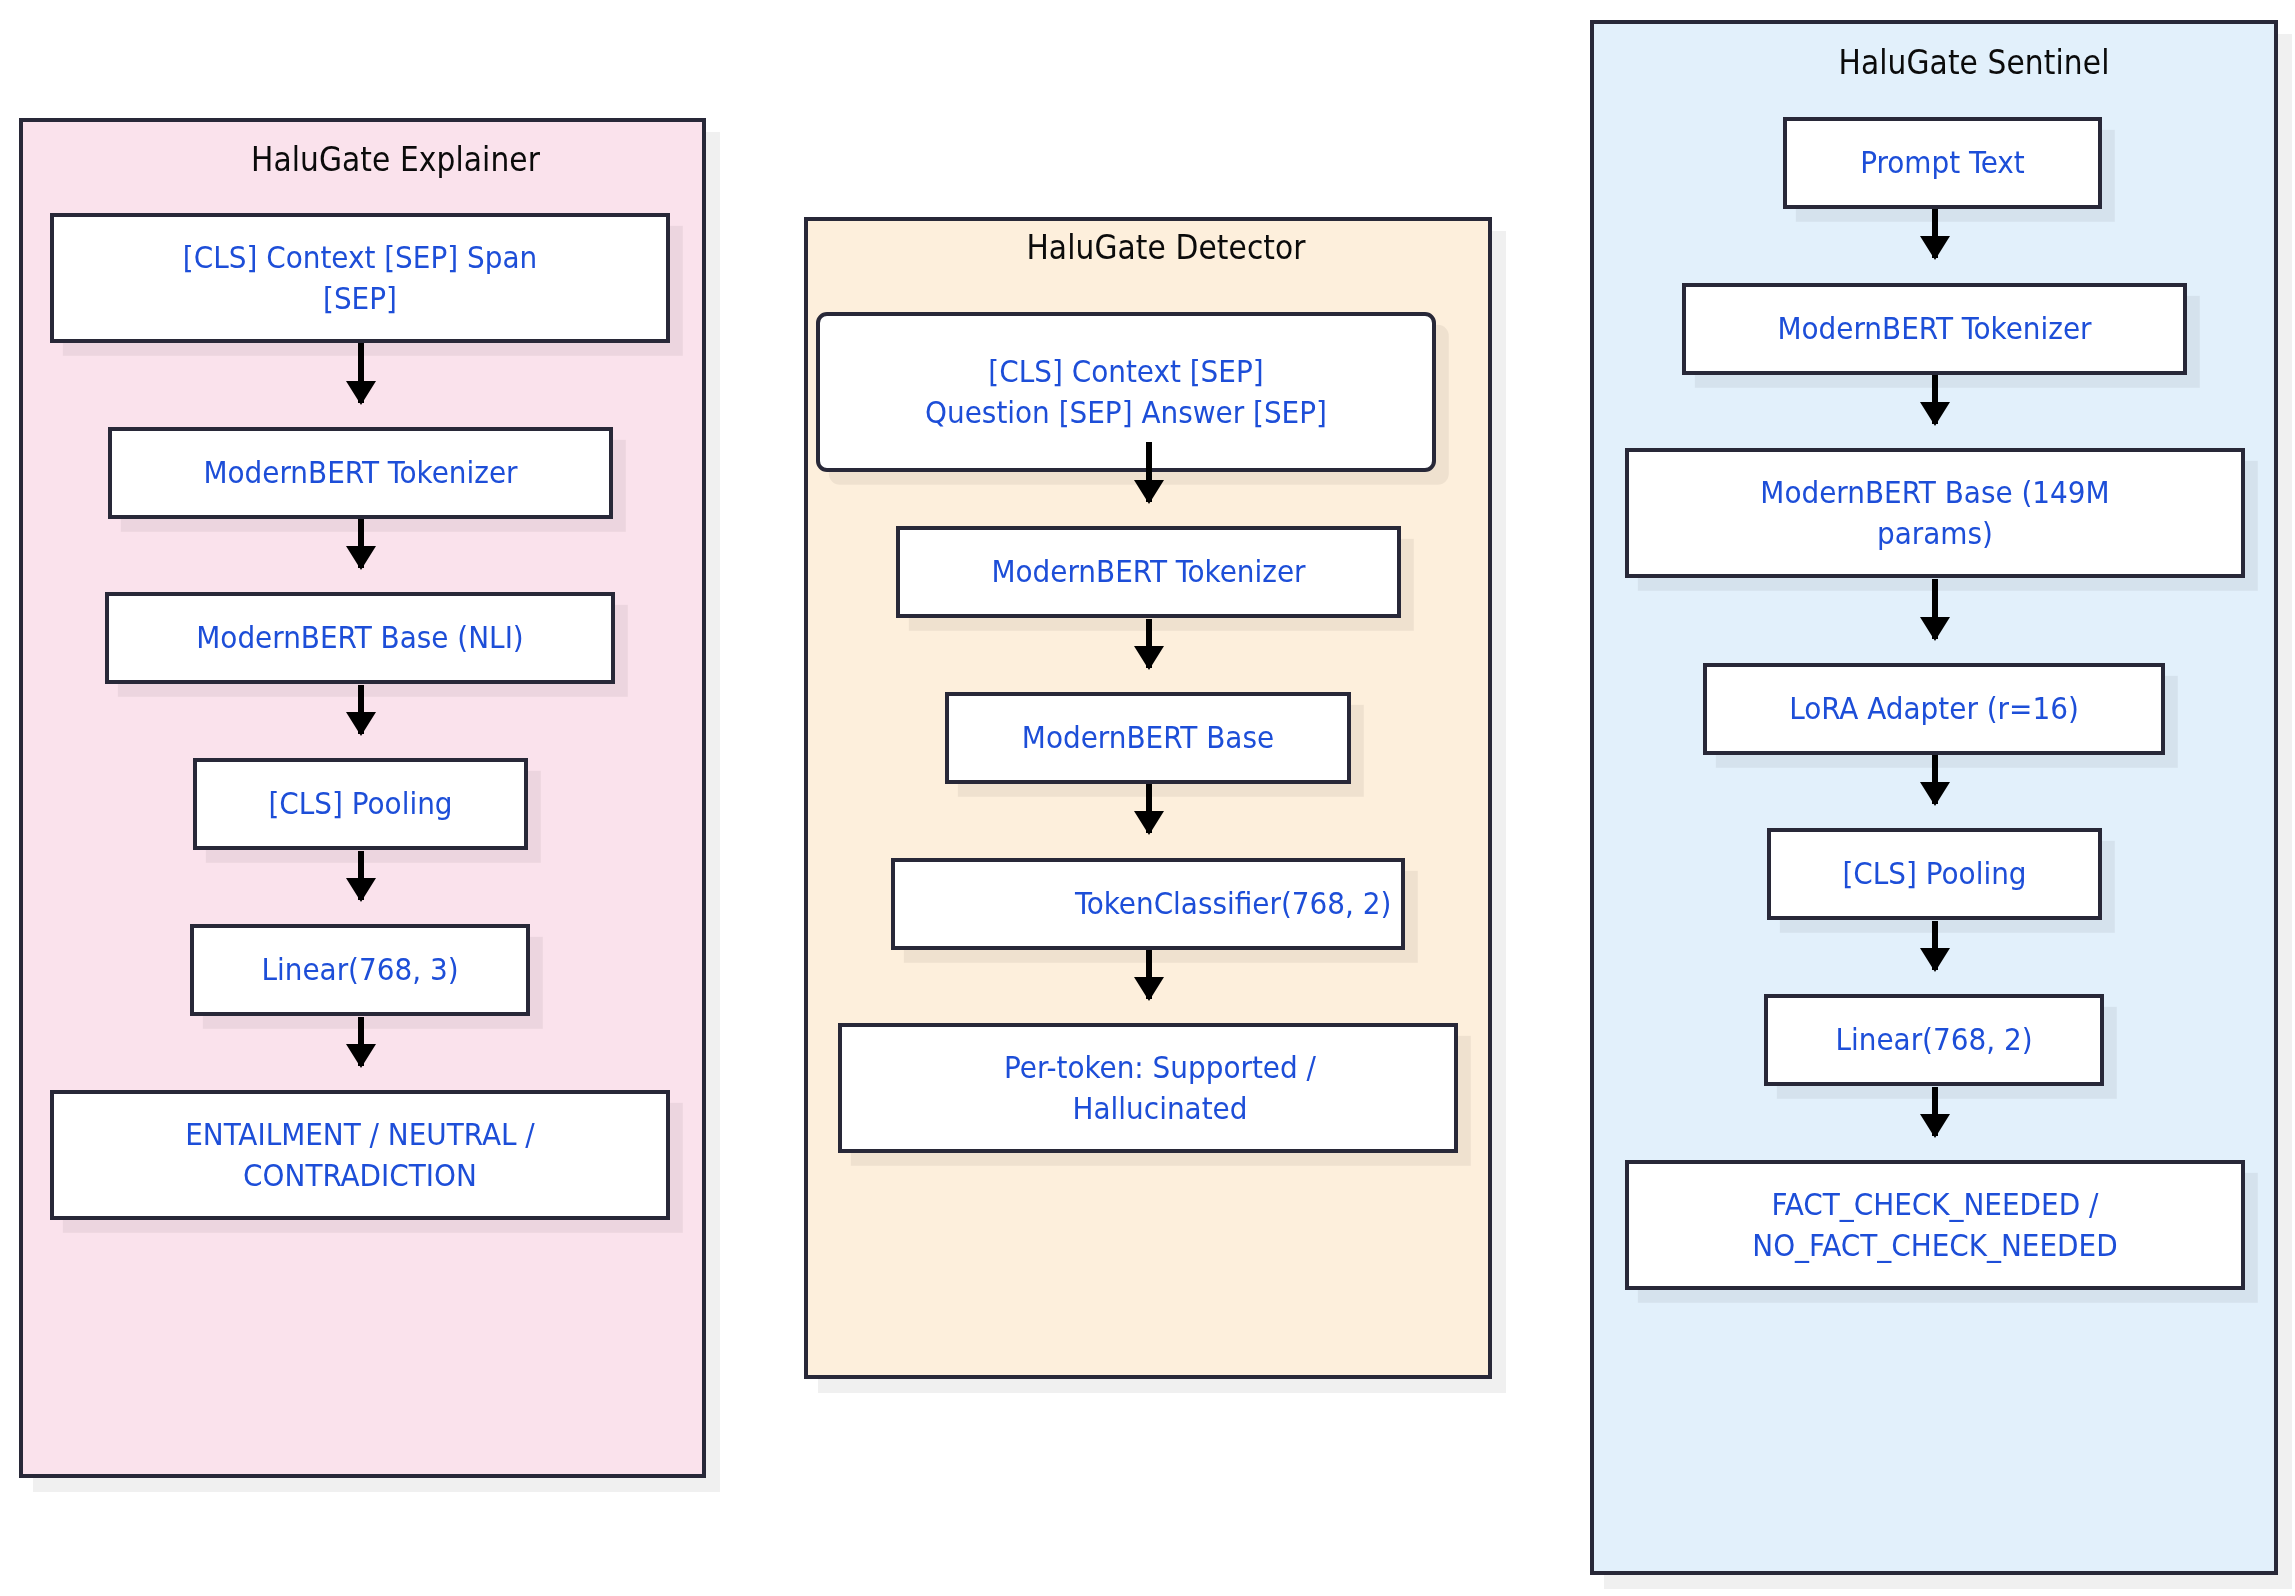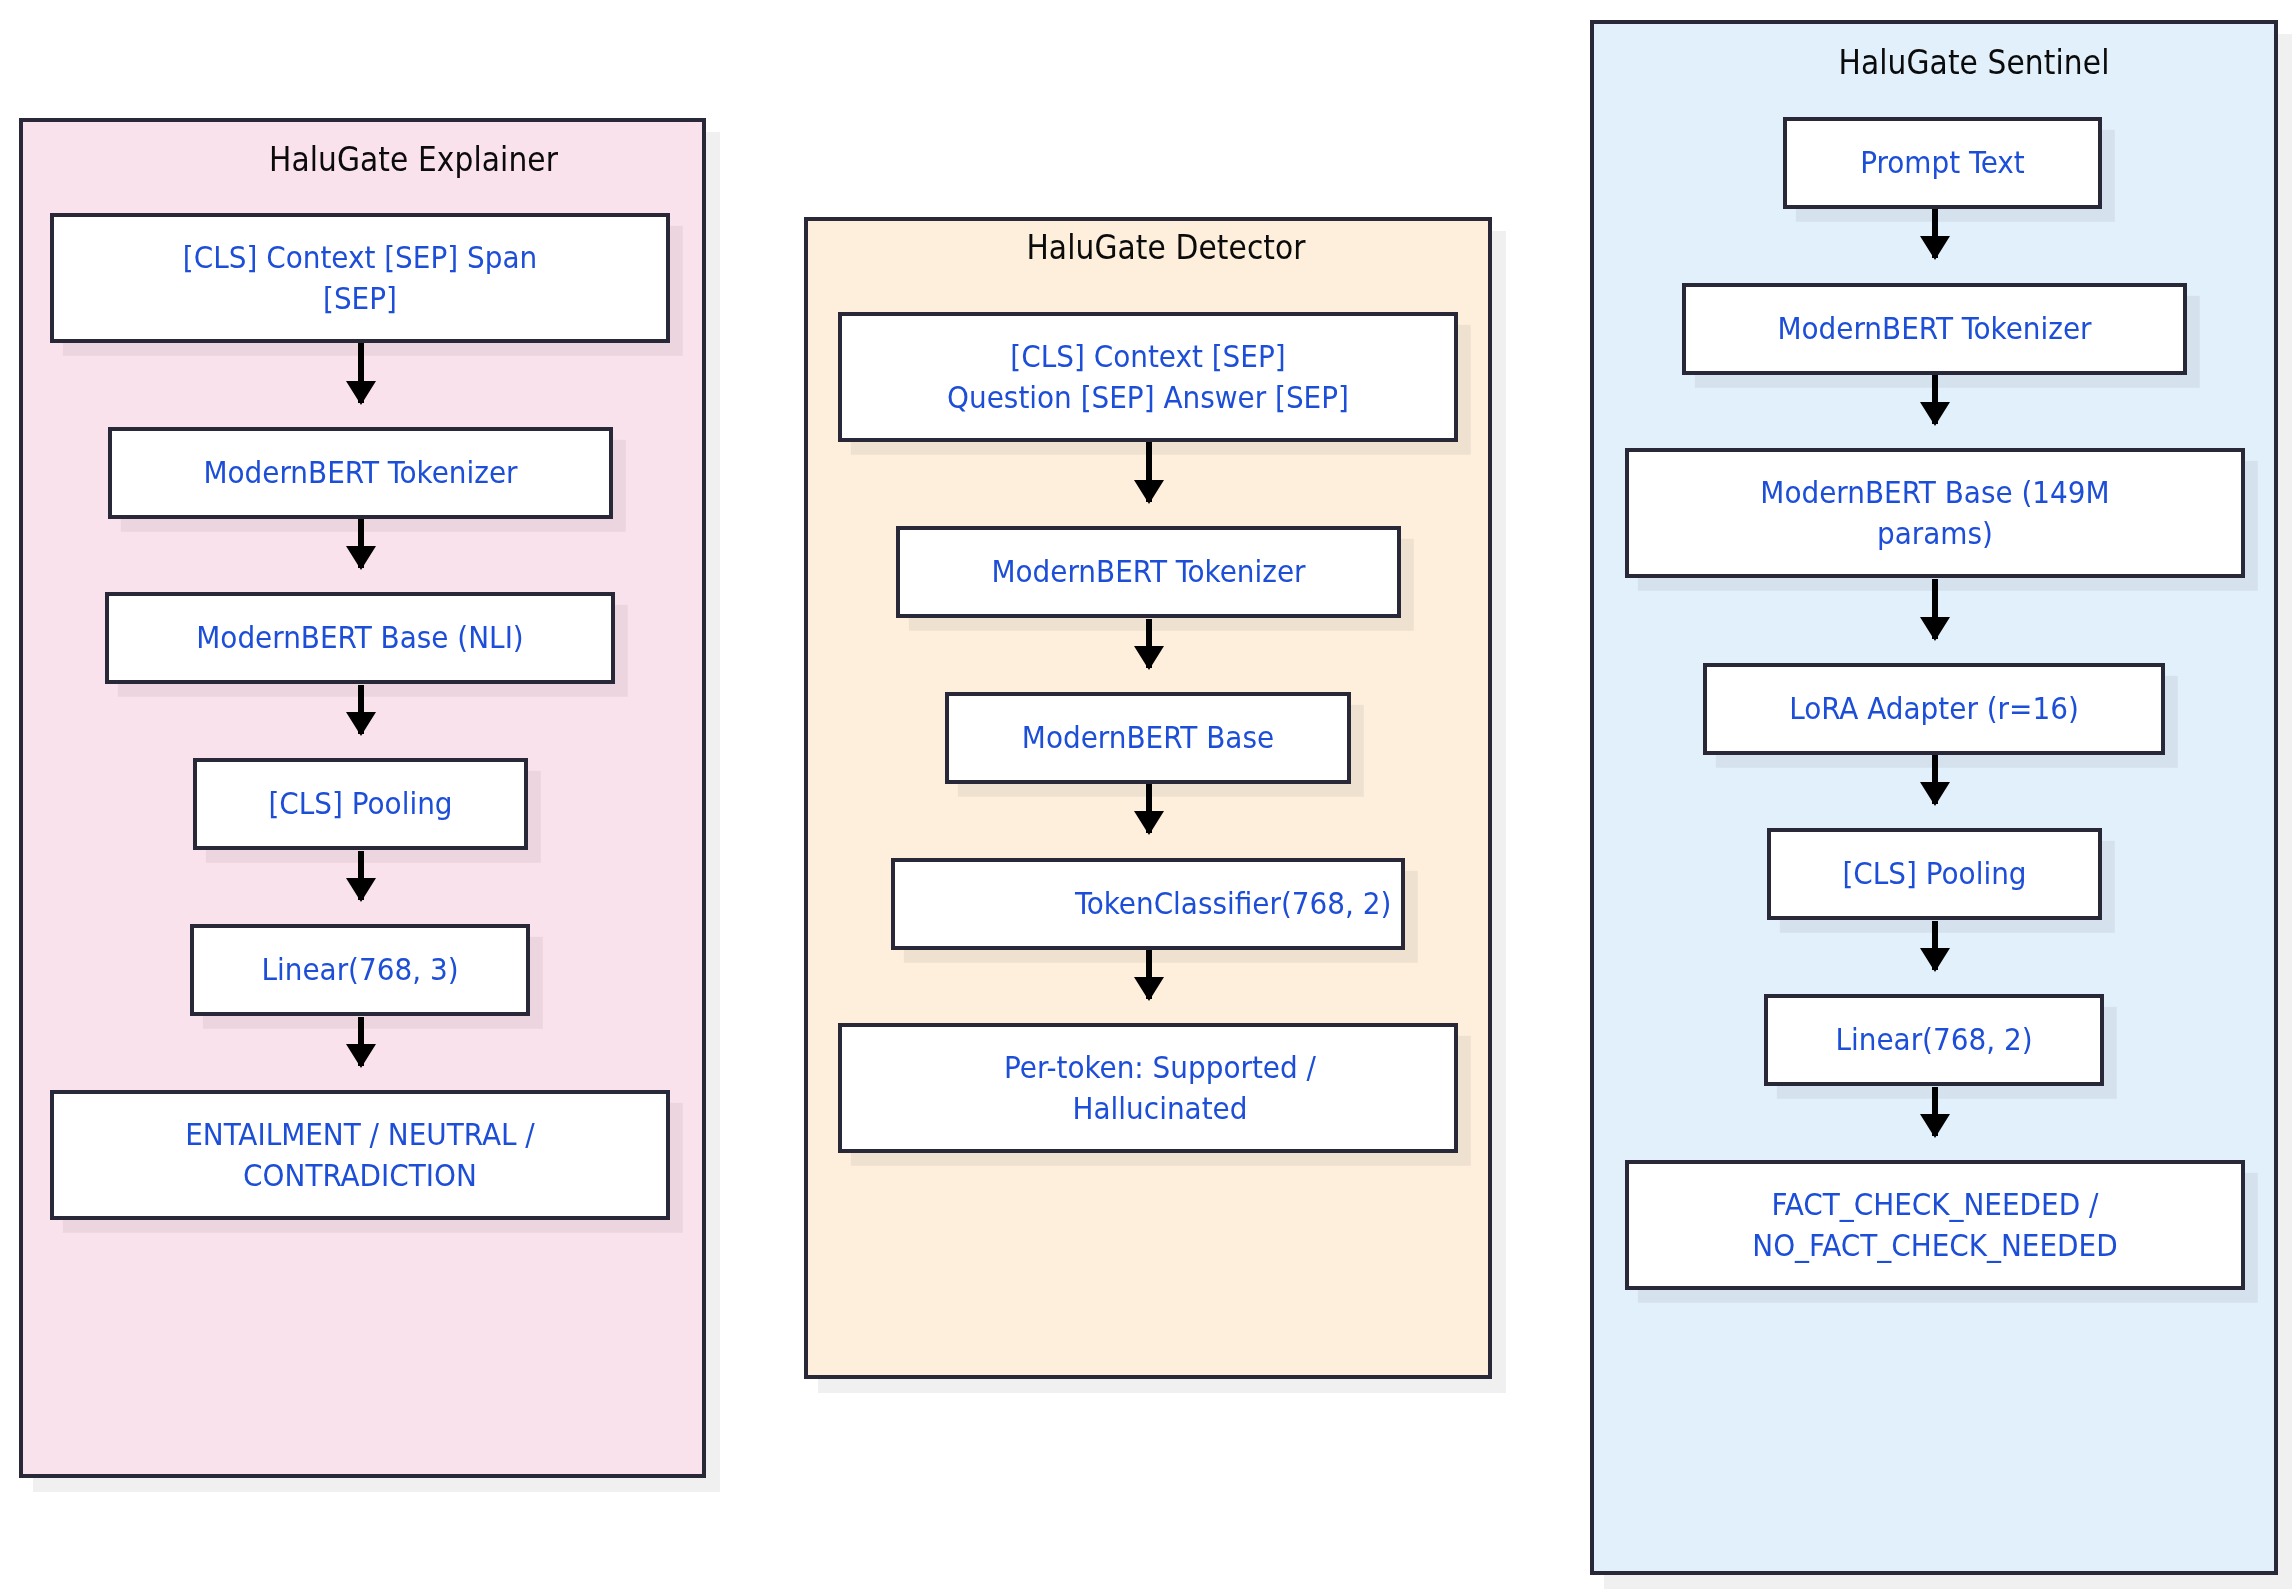--- a/index.html
+++ b/index.html
@@ -101,21 +101,21 @@
     border-right: 15px solid transparent;
     border-top: 24.4px solid #000000;
   }
 </style>
 </head>
 <body>
 
 <div id="canvas">
 
   <div class="cluster" id="cluster-explainer"></div>
-  <div class="cluster-title" style="left:30px; top:143px; width:687px;">HaluGate Explainer</div>
+  <div class="cluster-title" style="left:12px; top:143px; width:687px;">HaluGate Explainer</div>
 
   <div class="node" style="left:50px; top:213px; width:620px; height:130px;">
     <span class="node-label">[CLS] Context [SEP] Span
 [SEP]</span>
   </div>
   <div class="arrow" style="left:358px; top:343px; height:60px;"></div>
 
   <div class="node" style="left:108px; top:427px; width:505px; height:92px;">
     <span class="node-label">ModernBERT Tokenizer</span>
   </div>
@@ -137,21 +137,21 @@
   <div class="arrow" style="left:358px; top:1017px; height:49px;"></div>
 
   <div class="node" style="left:50px; top:1090px; width:620px; height:130px;">
     <span class="node-label">ENTAILMENT / NEUTRAL /
 CONTRADICTION</span>
   </div>
 
   <div class="cluster" id="cluster-detector"></div>
   <div class="cluster-title" style="left:804px; top:231px; width:644px;">HaluGate Detector</div>
 
-  <div class="node" style="left:838px; top:312px; width:620px; height:130px;">
+  <div class="node" style="left:816px; top:312px; width:620px; height:160px;border-radius:11px;">
     <span class="node-label">[CLS] Context [SEP]
 Question [SEP] Answer [SEP]</span>
   </div>
   <div class="arrow" style="left:1146px; top:442px; height:60px;"></div>
 
   <div class="node" style="left:896px; top:526px; width:505px; height:92px;">
     <span class="node-label">ModernBERT Tokenizer</span>
   </div>
   <div class="arrow" style="left:1146px; top:619px; height:49px;"></div>
 

